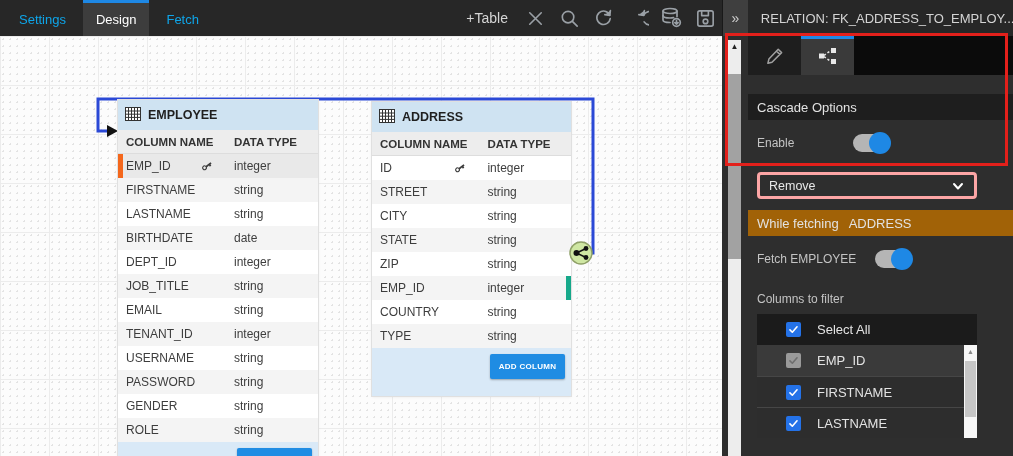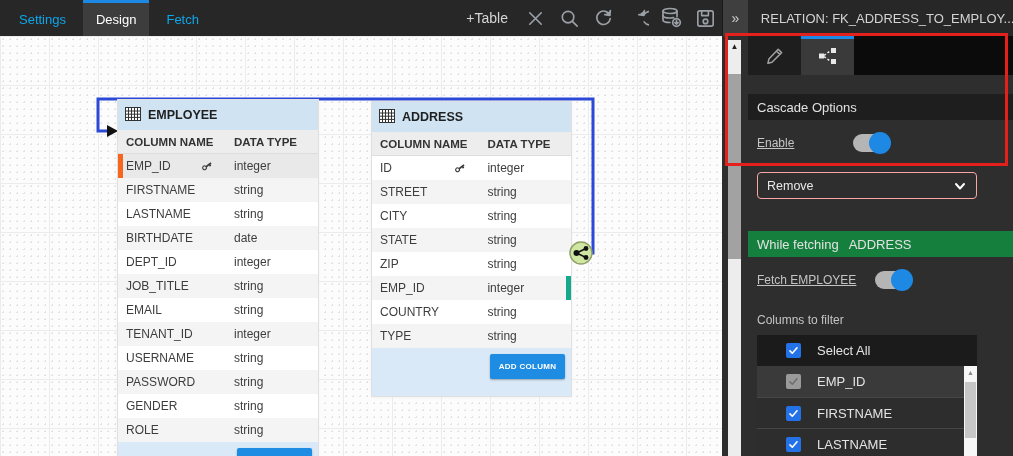--- a/index.html
+++ b/index.html
@@ -69,36 +69,36 @@
   .pscroll .thumb { position:absolute; left:0; width:13px; top:34px; height:185px; background:#a2a2a2; }
   .pcontent { margin-left:26px; height:100%; }
 
   .ptabs { display:flex; height:39px; background:#0b0b0b; }
   .ptab { width:53px; display:flex; align-items:center; justify-content:center;
     background:#1e1e1e; border-top:3px solid transparent; cursor:pointer; }
   .ptab.active { background:#3a3a3a; border-top-color:#1e88e5; }
 
   .secbar { height:26px; background:#1e1e1e; display:flex; align-items:center;
     padding-left:9px; color:#e2e2e2; font-size:13px; margin-top:19px; }
-  .secbar.dark { background:#15803d; margin-top:32px; }
+  .secbar.dark { background:#a16207; margin-top:11px; }
   .secbar .sec2 { margin-left:10px; }
 
   .ctl-row { display:flex; align-items:center; padding:14px 9px 12px 9px; }
-  .ctl-row .lbl { color:#c4c4c4;text-decoration:underline; }
+  .ctl-row .lbl { color:#c4c4c4; }
   .ctl-row.enable .lbl { width:96px; }
   .ctl-row.fetch .lbl { width:118px; }
 
   .toggle { position:relative; width:36px; height:18px; border-radius:9px;
     background:#b5b5b5; cursor:pointer; }
   .toggle.on::after { content:""; position:absolute; right:-2px; top:-2px;
     width:22px; height:22px; border-radius:50%; background:#1e88e5; }
 
   .field-label { padding:4px 9px 0 9px; }
   .req { color:#e53935; margin-left:2px; }
-  .select { margin:8px 9px 0 9px; width:220px; height:27px; border:1px solid #fca5a5;
+  .select { margin:8px 9px 0 9px; width:220px; height:27px; border:3px solid #fca5a5;
     border-radius:4px; display:flex; align-items:center; padding:0 9px; color:#e8e8e8;
     font-size:12.5px; cursor:pointer; }
   .select .chev { margin-left:auto; display:flex; }
 
   .filter-label { padding:12px 25px 0 9px; }
   .flist { position:relative; margin:8px 0 0 9px; width:220px; }
   .frow { height:31px; display:flex; align-items:center; gap:16px; padding-left:29px;
     background:#2d2d2d; color:#e3e3e3; font-size:13px; cursor:pointer; }
   .frow.selall { background:#1b1b1b; }
   .frow.lighter { background:#3a3a3a; }

